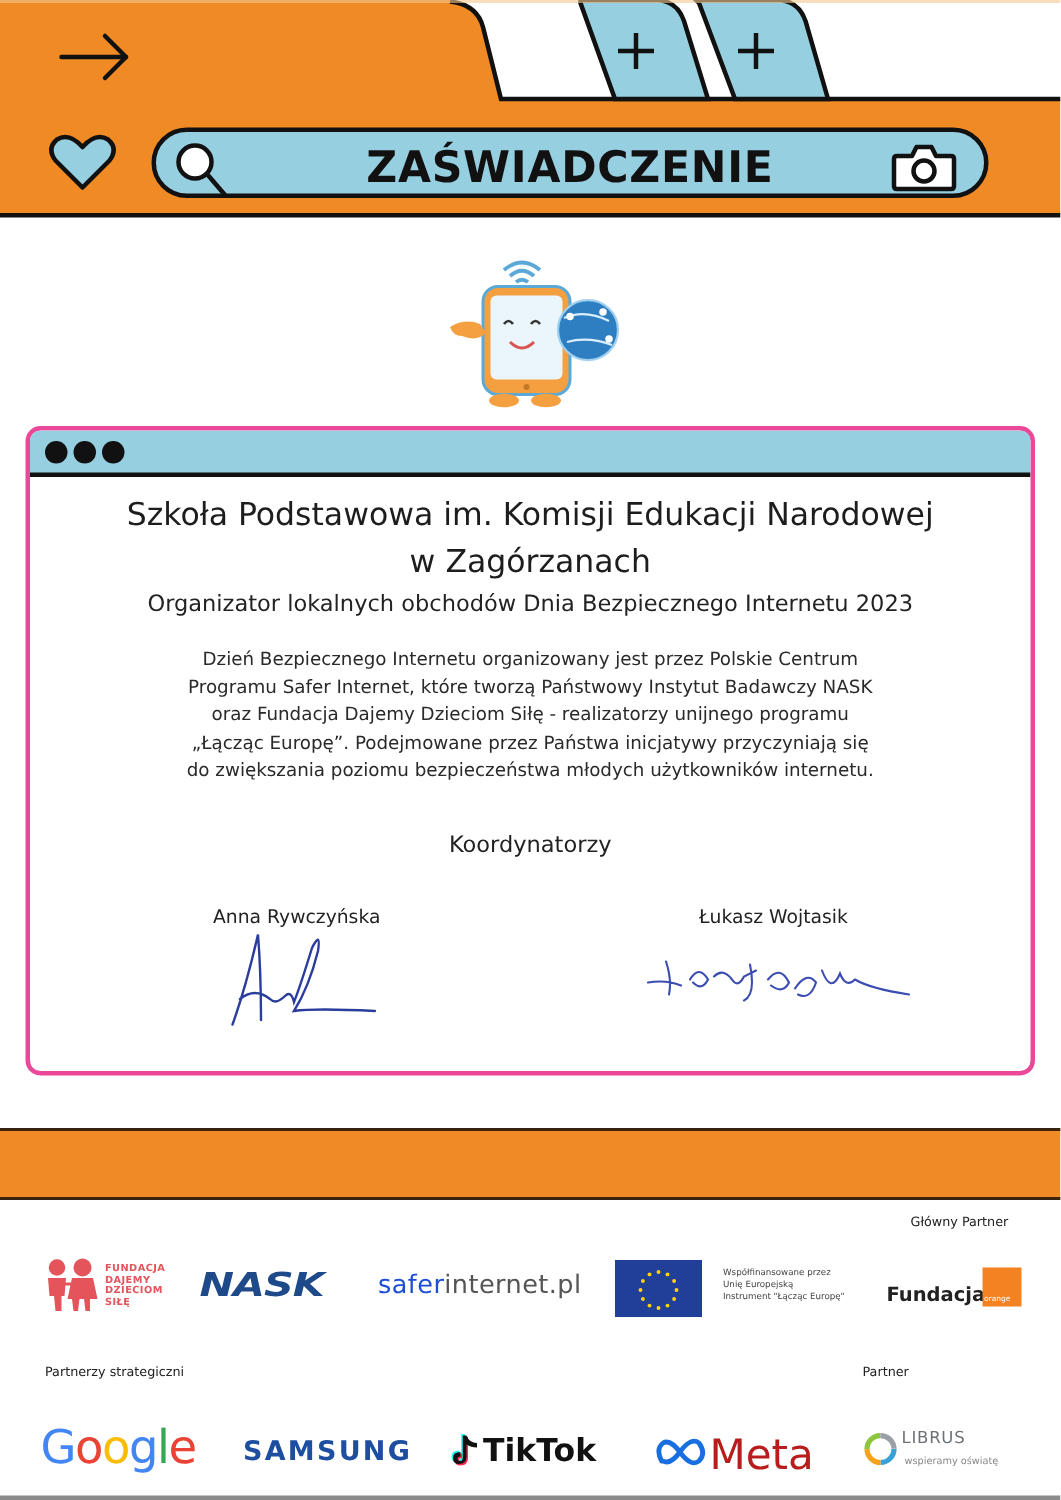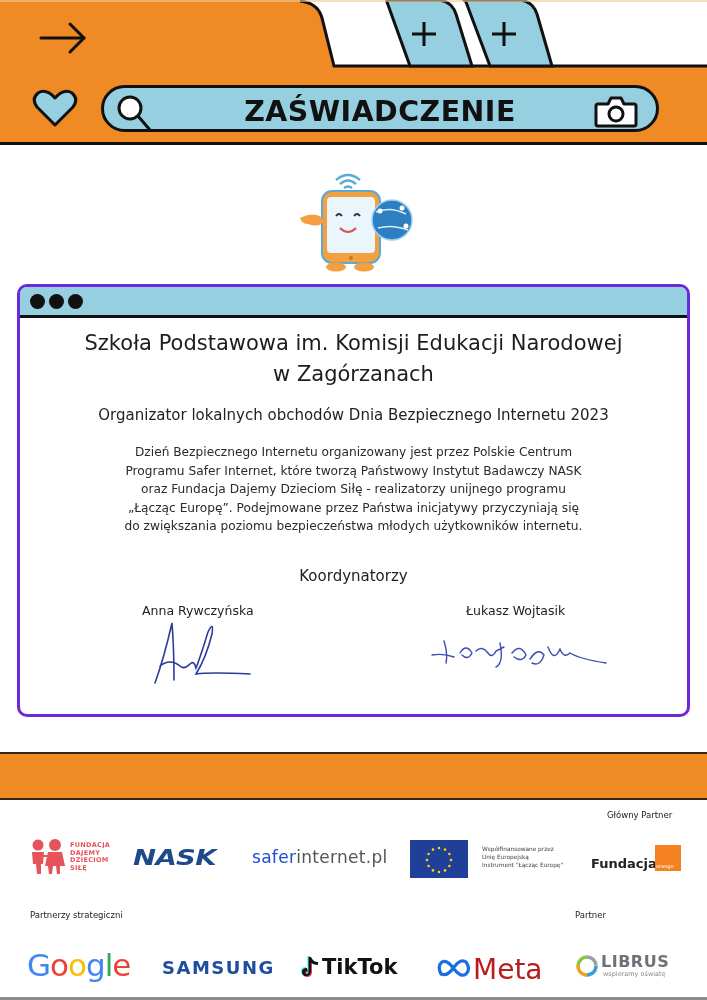--- a/index.html
+++ b/index.html
@@ -18,26 +18,26 @@
   .search-title { position: absolute; left: 0; right: 0; top: 6px; text-align: center;
     font-family: "DejaVu Sans", sans-serif; font-weight: bold; font-size: 29px;
     letter-spacing: 0.5px; color: #111; transform: scaleX(0.98); }
   .camera-icon { position: absolute; right: 18px; top: 6px; width: 44px; height: 34px; }
 
   
   .mascot { position: absolute; left: 296px; top: 166px; width: 122px; height: 108px; }
 
   
   .win { position: absolute; left: 17px; top: 284px; width: 673px; height: 433px;
-    border: 3px solid #6d28d9; border-radius: 10px; background: #fff; overflow: hidden; }
+    border: 3px solid #ec4899; border-radius: 10px; background: #fff; overflow: hidden; }
   .win-head { height: 31px; background: #96cfe0; border-bottom: 3px solid #111; position: relative; }
   .dot { position: absolute; top: 7px; width: 15px; height: 15px; border-radius: 50%; background: #111; }
   .win-body { position: relative; text-align: center; }
   .school { font-size: 21px; line-height: 31px; margin-top: 10px; color: #1d1d1d; }
-  .organizer { font-size: 15px; margin-top: 16px; color: #222; }
+  .organizer { font-size: 15px; margin-top: 3px; color: #222; }
   .para { font-size: 12.2px; line-height: 18.5px; margin-top: 19px; color: #2a2a2a; }
   .coord { font-size: 15px; margin-top: 31px; color: #222; }
   .signer { position: absolute; font-size: 12.5px; color: #222; }
   .sig { position: absolute; }
 
   
   .fband { position: absolute; left: 0; top: 752px; width: 707px; height: 48px;
     background: #ef8a24; border-top: 2px solid #3a2210; border-bottom: 2px solid #3a2210; }
 
   
@@ -51,21 +51,21 @@
   .saferi .s1 { color: #1d4ed8; }
   .eu-text { position: absolute; left: 482px; top: 845px; font-size: 5.8px; line-height: 8px; color: #444; }
   .fund-or { position: absolute; left: 591px; top: 856px; font-size: 13px; font-weight: bold; color: #222; }
   .orange-box { position: absolute; left: 655px; top: 845px; width: 26px; height: 26px; background: #f58220; }
   .orange-box span { position: absolute; left: 1px; bottom: 2px; font-size: 5px; color: #fff; }
   .google { position: absolute; left: 27px; top: 947px; font-size: 31px; letter-spacing: -1px; }
   .samsung { position: absolute; left: 162px; top: 957px; font-size: 18px; font-weight: bold; color: #1d4ea0; letter-spacing: 1.5px; }
   .tiktok { position: absolute; left: 300px; top: 955px; font-size: 21px; font-weight: bold; color: #111; }
   .meta { position: absolute; left: 437px; top: 953px; font-size: 28px; color: #b91c1c; }
   .librus { position: absolute; left: 575px; top: 952px; }
-  .librus .name { position: absolute; left: 26px; top: 0; font-size: 16px; font-weight: bold; color: #6d7278; letter-spacing: 0.5px; }
+  .librus .name { position: absolute; left: 26px; top: 0; font-size: 11px; font-weight: normal; color: #6d7278; letter-spacing: 0.5px; }
   .librus .tag { position: absolute; left: 28px; top: 18px; font-size: 6.5px; color: #888; white-space: nowrap; }
   .bottom-line { position: absolute; left: 0; top: 997px; width: 707px; height: 3px; background: #8b8b8b; }
 </style>
 </head>
 <body>
 
 <div class="hdr">
   <svg class="bg" width="707" height="146" viewBox="0 0 707 146">
 
     <path d="M0,0 L300,0 Q318,2 322,18 L334,66 L707,66 L707,143 L0,143 Z" fill="#ef8a24"></path>

